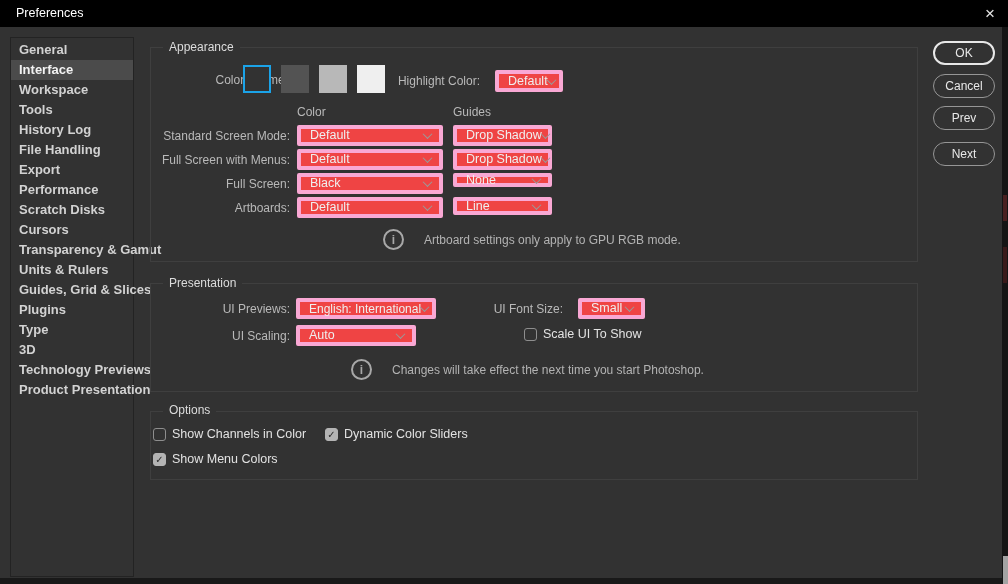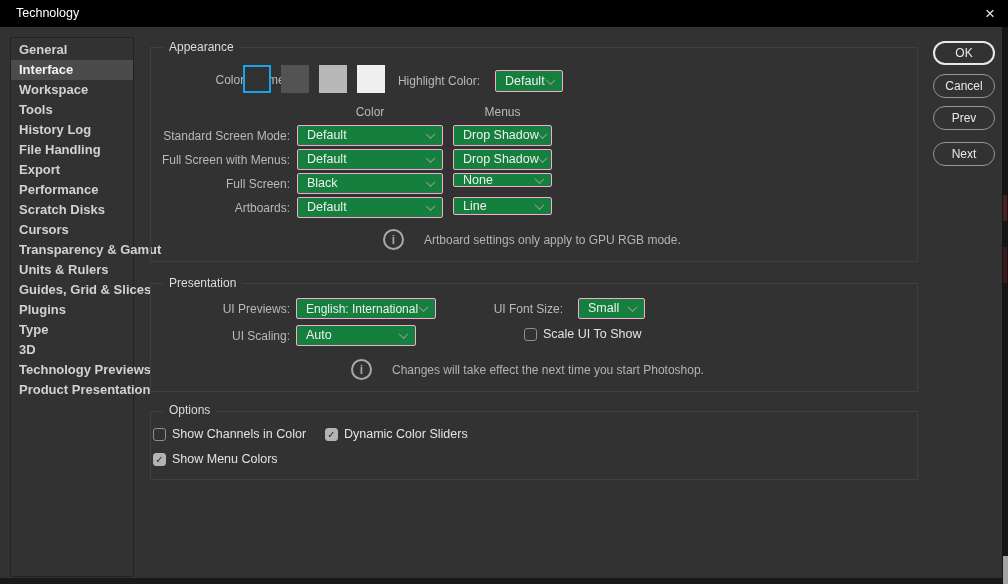--- a/index.html
+++ b/index.html
@@ -30,24 +30,24 @@
   .sidebar { left:10px; top:37px; width:124px; height:540px; background:#323232; border:1px solid #232323; }
   .side-item { left:11px; width:122px; height:20px; line-height:20px; padding-left:8px;
                font-size:13px; color:#d2d2d2; white-space:nowrap;font-weight:bold; }
   .side-item.selected { background:#4b4b4b; color:#f2f2f2; }
 
   
   .fieldset { border:1px solid #3f3f3f; background:transparent; }
   .legend { background:#323232; padding:0 6px; font-size:12px; color:#dcdcdc; line-height:13px; }
 
   .lbl { font-size:12px; color:#b9b9b9; text-align:right; line-height:16px; white-space:nowrap; }
-  .hdr { font-size:12px; color:#b9b9b9; text-align:center; line-height:14px; }
-
-  
-  .dd { background:#15803d; border:1px solid #f9a8d4; border-radius:2px;
+  .hdr { font-size:12px; color:#b9b9b9; line-height:14px; }
+
+  
+  .dd { background:#ef4444; border:4px solid #f9a8d4; border-radius:2px;
         display:flex; align-items:center; padding:0 8px 0 9px; cursor:default; }
   .dd-text { font-size:12.5px; color:#efefef; white-space:nowrap; line-height:1; }
   .chev { width:7px; height:7px; border-right:1.5px solid #9a9a9a; border-bottom:1.5px solid #9a9a9a;
           transform:rotate(45deg) translate(-1px,-1px); margin-left:auto; flex:none; }
 
   
   .swatch { width:28px; height:28px; }
   .swatch.s1 { background:#323232; border:2px solid #1BA3E8; }
   .swatch.s2 { background:#535353; }
   .swatch.s3 { background:#B8B8B8; }
@@ -77,21 +77,21 @@
 <body>
 
 <div class="abs dialog"></div>
 <div class="abs bottom-strip"></div>
 <div class="abs right-strip"></div>
 <div class="abs red-smudge-1"></div>
 <div class="abs red-smudge-2"></div>
 <div class="abs bg-scrollbar"></div>
 
 <div class="abs titlebar"></div>
-<div class="abs title-text">Technology</div>
+<div class="abs title-text">Preferences</div>
 <div class="abs close-btn">×</div>
 
 <div class="abs sidebar"></div>
 <div class="abs side-item" style="top:40px">General</div>
 <div class="abs side-item selected" style="top:60px">Interface</div>
 <div class="abs side-item" style="top:80px">Workspace</div>
 <div class="abs side-item" style="top:100px">Tools</div>
 <div class="abs side-item" style="top:120px">History Log</div>
 <div class="abs side-item" style="top:140px">File Handling</div>
 <div class="abs side-item" style="top:160px">Export</div>
@@ -116,21 +116,21 @@
 <div class="abs swatch s3" style="left:319px;top:65px"></div>
 <div class="abs swatch s4" style="left:357px;top:65px"></div>
 
 <div class="abs lbl" style="left:340px;top:73px;width:140px">Highlight Color:</div>
 <div class="abs dd" style="left:495px;top:70px;width:68px;height:22px">
   <span class="dd-text">Default</span>
   <span class="chev"></span>
 </div>
 
 <div class="abs hdr" style="left:297px;top:105px;width:146px">Color</div>
-<div class="abs hdr" style="left:453px;top:105px;width:99px">Menus</div>
+<div class="abs hdr" style="left:453px;top:105px;width:99px">Guides</div>
 
 <div class="abs lbl" style="left:130px;top:128px;width:160px">Standard Screen Mode:</div>
 <div class="abs dd" style="left:297px;top:125px;width:146px;height:21px">
   <span class="dd-text">Default</span>
   <span class="chev"></span>
 </div>
 <div class="abs dd" style="left:453px;top:125px;width:99px;height:21px">
   <span class="dd-text">Drop Shadow</span>
   <span class="chev"></span>
 </div>

